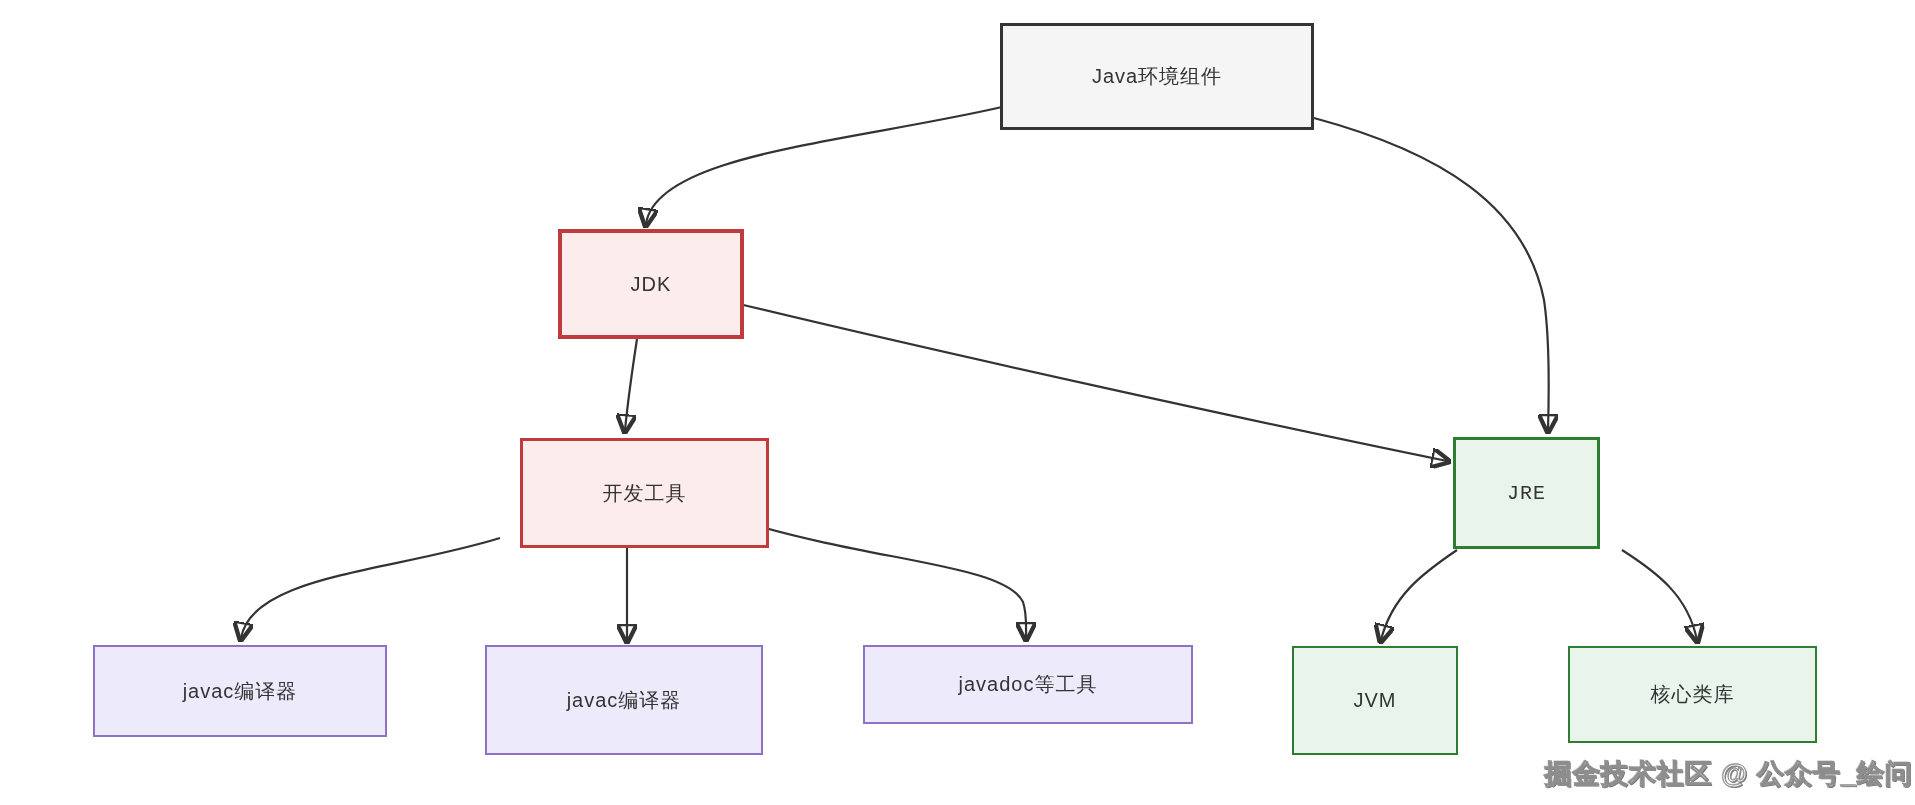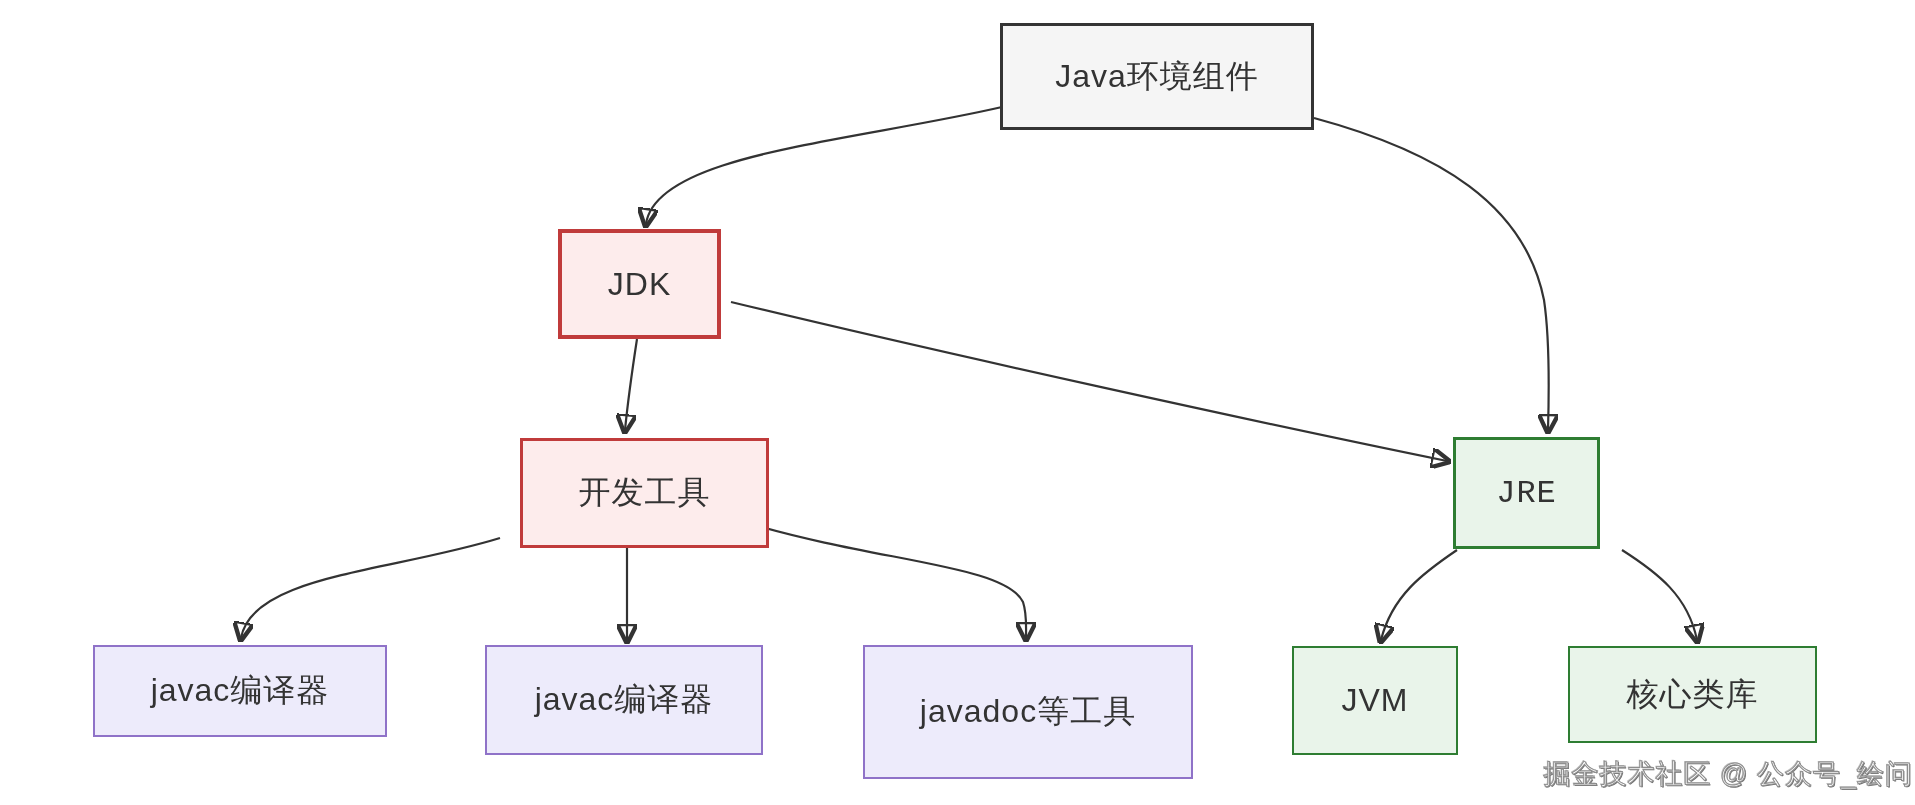--- a/index.html
+++ b/index.html
@@ -14,36 +14,36 @@
     position:relative; width:1915px; height:805px;
     background:#ffffff; overflow:hidden;
     font-family:"Liberation Sans","DejaVu Sans",sans-serif;
   }
   svg.edges { position:absolute; left:0; top:0; width:1915px; height:805px; }
   svg.edges path { fill:none; stroke:var(--edge); stroke-width:2.2px; }
 
   .node {
     position:absolute; box-sizing:border-box;
     display:flex; align-items:center; justify-content:center;
-    font-size:32px; color:var(--text); letter-spacing:1px;
+    font-size:20px; color:var(--text); letter-spacing:1px;
     white-space:nowrap;
   }
   .n-root     { left:1000px; top:23px;  width:314px; height:107px; border:3px solid var(--root-border);  background:var(--root-fill); }
-  .n-jdk      { left:558px;  top:229px; width:163px; height:110px; border:4px solid var(--red-border);    background:var(--red-fill);align-items:center; }
+  .n-jdk      { left:558px;  top:229px; width:186px; height:110px; border:4px solid var(--red-border);    background:var(--red-fill);align-items:center; }
   .n-devtools { left:520px;  top:438px; width:249px; height:110px; border:3px solid var(--red-border);    background:var(--red-fill); }
   .n-jre      { left:1453px; top:437px; width:147px; height:112px; border:3px solid var(--green-border);  background:var(--green-fill);font-family:Liberation Mono, monospace; }
   .n-javac    { left:93px;   top:645px; width:294px; height:92px; border:2px solid var(--purple-border); background:var(--purple-fill); }
   .n-debugger { left:485px;  top:645px; width:278px; height:110px; border:2px solid var(--purple-border); background:var(--purple-fill); }
-  .n-javadoc  { left:863px;  top:645px; width:330px; height:134px; border:2px solid var(--purple-border); background:var(--purple-fill); }
+  .n-javadoc  { left:863px;  top:645px; width:330px; height:79px; border:2px solid var(--purple-border); background:var(--purple-fill); }
   .n-jvm      { left:1292px; top:646px; width:166px; height:109px; border:2px solid var(--green-border);  background:var(--green-fill); }
   .n-corelib  { left:1568px; top:646px; width:249px; height:97px; border:2px solid var(--green-border);  background:var(--green-fill); }
 
   .watermark {
     position:absolute; right:2px; top:756px;
-    font-size:27px; font-weight:normal; letter-spacing:1px;
+    font-size:27px; font-weight:bold; letter-spacing:1px;
     color:#fdfdfd; -webkit-text-stroke:1px #8d8d8d;
     text-shadow:1px 1px 0 #6f6f6f, -1px -1px 0 #bdbdbd;
     white-space:nowrap;
   }
 </style>
 </head>
 <body>
 
 <div class="canvas">
 

